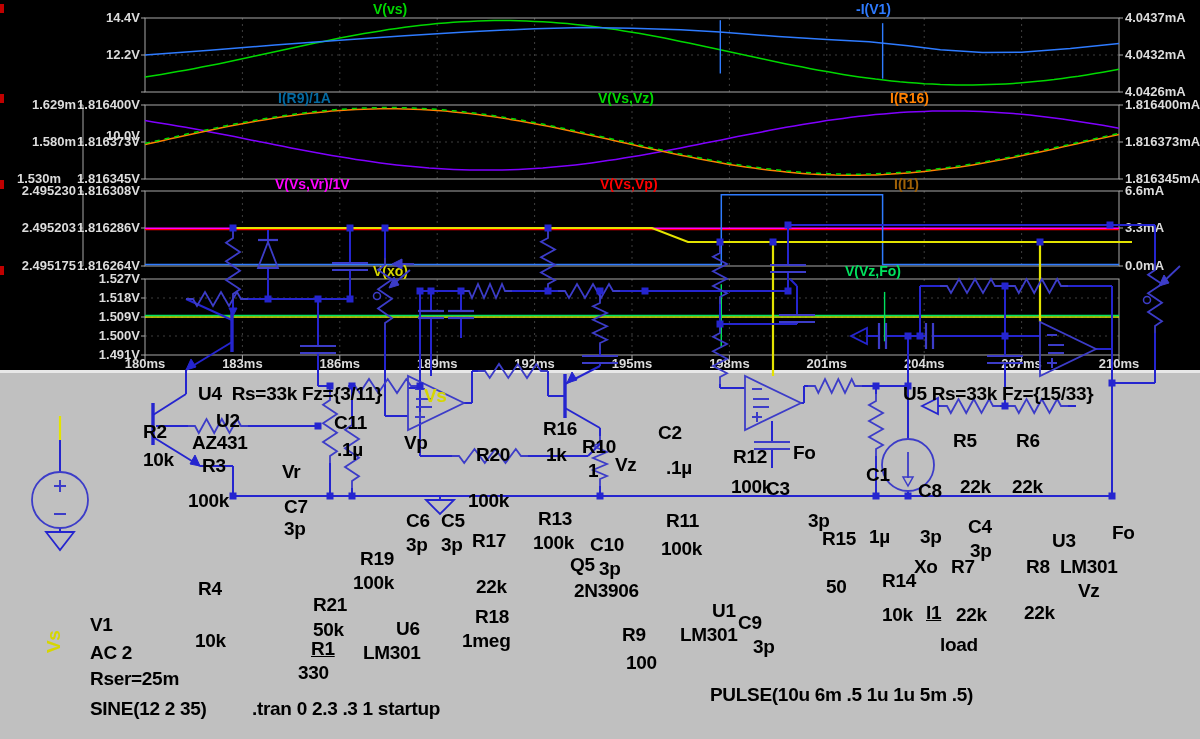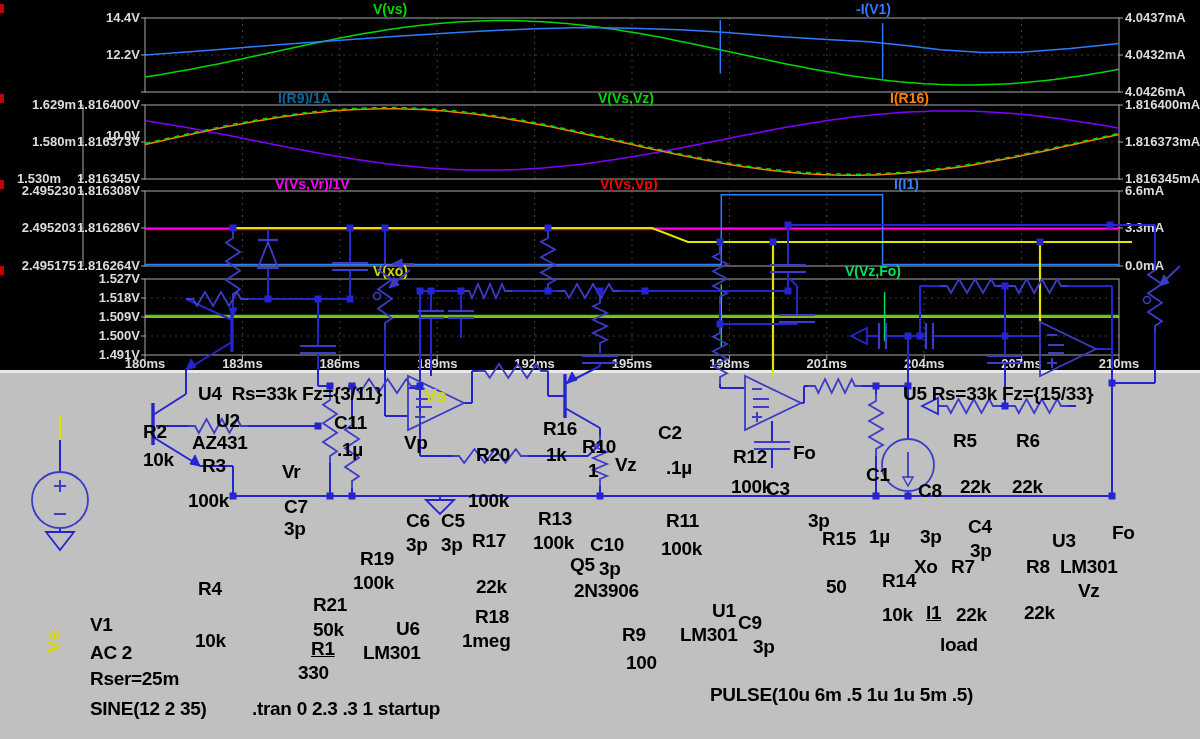--- a/index.html
+++ b/index.html
@@ -162,21 +162,21 @@
       <div class="ax axr" style="left: 64px; top: 221px; width: 76px;">1.816286V</div>
       <div class="ax axr" style="left: 64px; top: 259px; width: 76px; text-align: right;">1.816264V</div>
       <div class="ax axr" style="left: 0px; top: 184px; width: 76px;">2.495230</div>
       <div class="ax axr" style="left: 0px; top: 221px; width: 76px;">2.495203</div>
       <div class="ax axr" style="left: 0px; top: 259px; width: 76px;">2.495175</div>
       <div class="ax" style="left: 1125px; top: 184px;">6.6mA</div>
       <div class="ax" style="left: 1125px; top: 221px;">3.3mA</div>
       <div class="ax" style="left: 1125px; top: 259px;">0.0mA</div>
       <div class="ptitle" style="left: 275px; top: 177px; color: rgb(255, 0, 255);">V(Vs,Vr)/1V</div>
       <div class="ptitle" style="left: 600px; top: 177px; color: rgb(255, 0, 0);">V(Vs,Vp)</div>
-      <div class="ptitle" style="left: 894px; top: 177px; color: #3b82f6;">I(I1)</div>
+      <div class="ptitle" style="left: 894px; top: 177px; color: #a16207;">I(I1)</div>
       <div class="ax axr" style="left: 64px; top: 272px; width: 76px;">1.527V</div>
       <div class="ax axr" style="left: 64px; top: 291px; width: 76px;">1.518V</div>
       <div class="ax axr" style="left: 64px; top: 310px; width: 76px;">1.509V</div>
       <div class="ax axr" style="left: 64px; top: 329px; width: 76px;">1.500V</div>
       <div class="ax axr" style="left: 64px; top: 348px; width: 76px;">1.491V</div>
       <div class="ptitle" style="left: 373px; top: 264px; color: rgb(216, 216, 0);">V(xo)</div>
       <div class="ptitle" style="left: 845px; top: 264px; color: rgb(0, 226, 94);">V(Vz,Fo)</div>
       <div class="tlab" style="left: 113px; top: 356px;">180ms</div>
       <div class="tlab" style="left: 210.4px; top: 356px;">183ms</div>
       <div class="tlab" style="left: 307.8px; top: 356px;">186ms</div>

